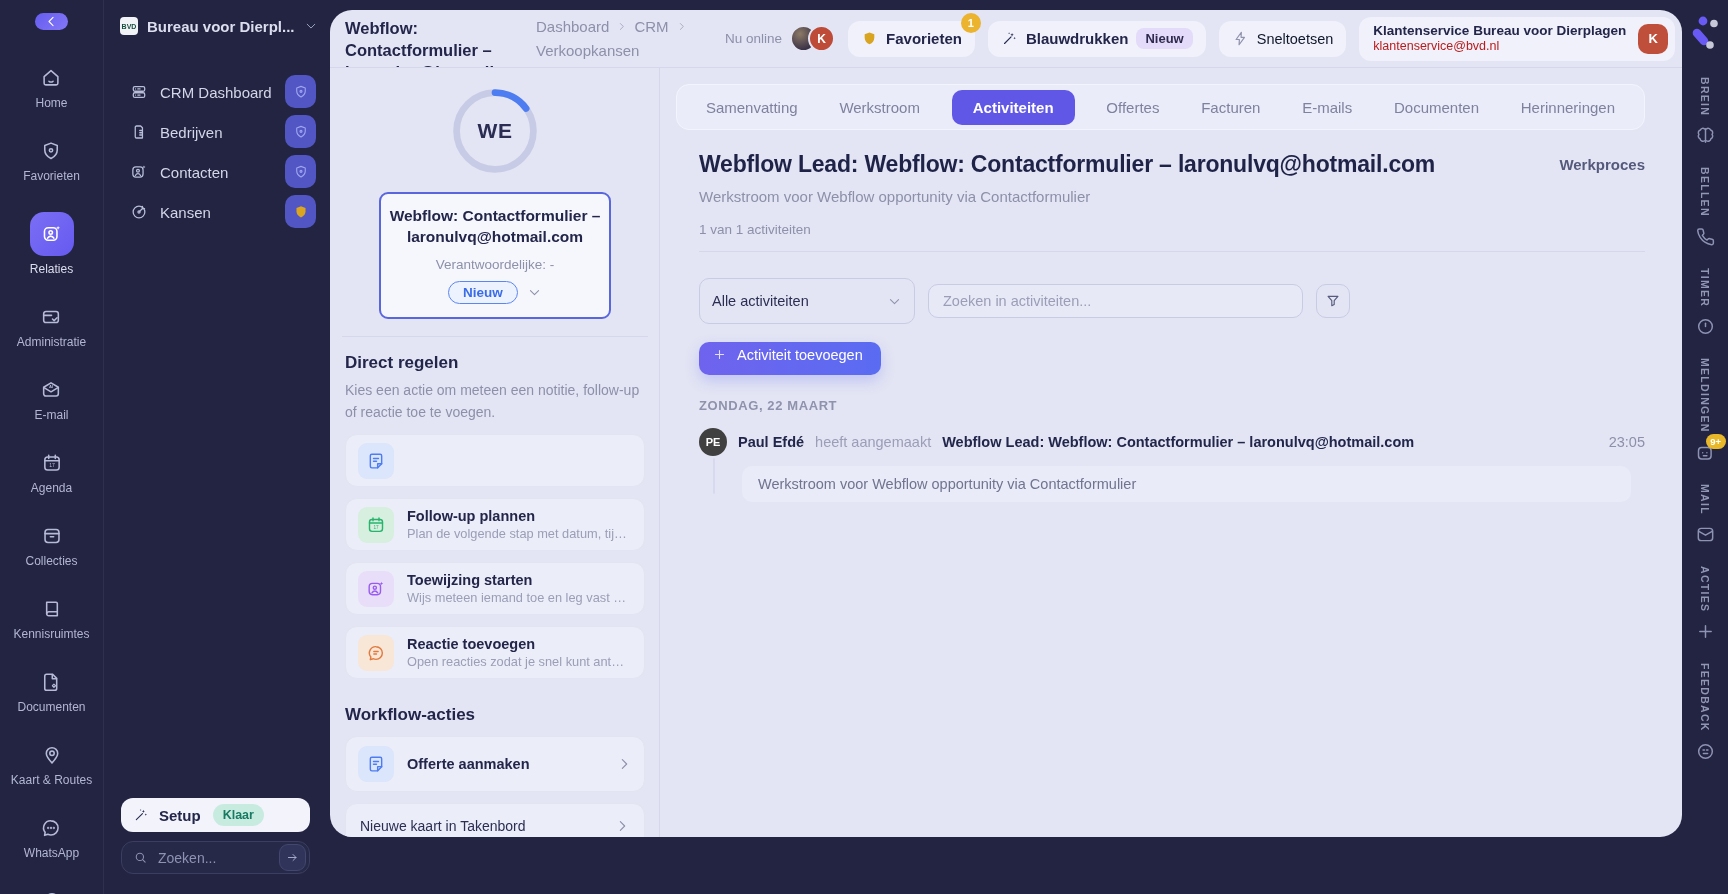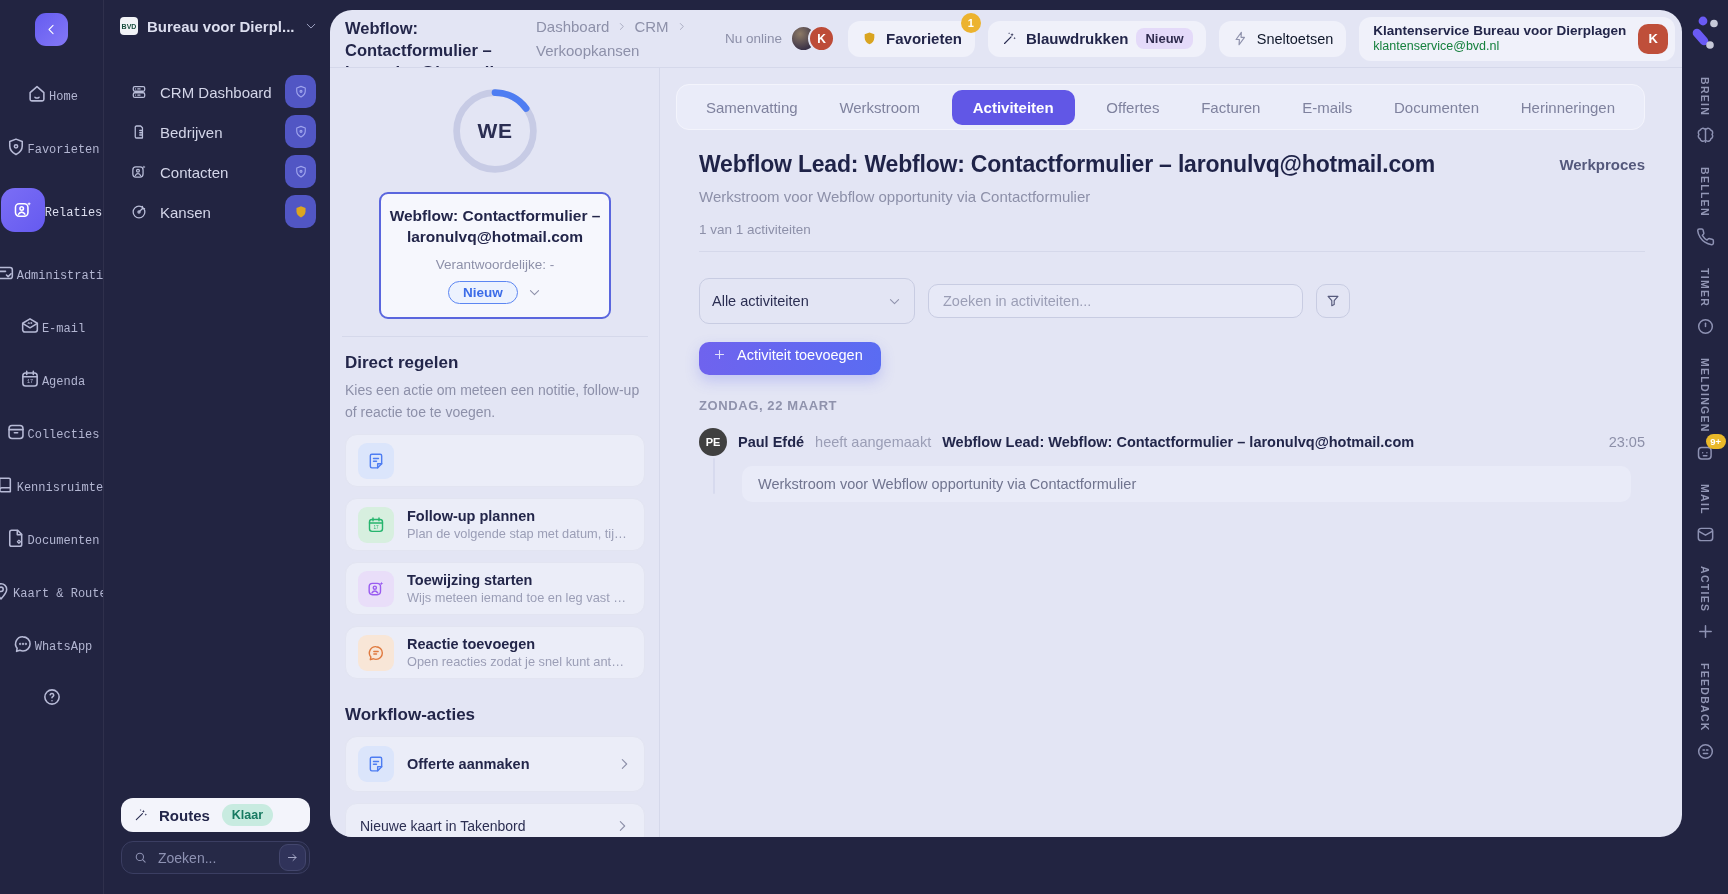--- a/index.html
+++ b/index.html
@@ -7,21 +7,21 @@
   .app{position:relative;width:1728px;height:894px;background:#222441;overflow:hidden;display:flex;color:#23264a;}
   .ic{display:inline-flex;align-items:center;justify-content:center;}
   .ic svg{width:100%;height:100%;display:block;}
 
   
   .icon-rail{flex:0 0 104px;display:flex;flex-direction:column;align-items:center;border-right:1px solid rgba(255,255,255,.06);overflow:hidden;}
   .back-btn{margin-top:13px;width:33px;height:33px;border-radius:11px;border:none;cursor:pointer;
     background:linear-gradient(135deg,#655cf0,#8478f6);color:#fff;display:flex;align-items:center;justify-content:center;}
   .back-btn .ic{width:15px;height:15px;}
   .rail-nav{margin-top:36px;display:flex;flex-direction:column;align-items:center;}
-  .rail-item{display:flex;flex-direction:row;align-items:center;margin-bottom:29px;cursor:pointer;font-family:Liberation Mono, monospace;}
+  .rail-item{display:flex;flex-direction:column;align-items:center;margin-bottom:29px;cursor:pointer;}
   .rail-ic{width:24px;height:24px;color:#b7bad6;display:flex;align-items:center;justify-content:center;}
   .rail-ic .ic{width:22px;height:22px;}
   .rail-item.active .rail-ic{width:44px;height:44px;border-radius:14px;background:linear-gradient(135deg,#7b6ef5,#655af0);color:#fff;}
   .rail-label{margin-top:6px;font-size:12px;color:#b3b6d2;white-space:nowrap;}
   .rail-item.active .rail-label{color:#dcdeef;}
 
   
   .ws-sidebar{flex:0 0 226px;position:relative;}
   .ws-header{display:flex;align-items:center;gap:9px;margin:17px 12px 0 16px;cursor:pointer;}
   .ws-logo{width:18px;height:18px;border-radius:4px;background:#f2f3f7;color:#174d3c;font-size:7px;font-weight:bold;display:flex;align-items:center;justify-content:center;flex:0 0 18px;}
@@ -64,21 +64,21 @@
   .lbl-b{font-size:15px;font-weight:700;color:#23264a;}
   .lbl-m{font-size:14.5px;color:#0f172a;}
   .gold-ic{color:#d9a420;}
   .dark-ic{color:#2b2e52;}
   .gray-ic{color:#9093ad;}
   .fav-badge{position:absolute;top:-8px;right:-6px;min-width:20px;height:20px;border-radius:50%;background:#ecb32f;color:#fff;font-size:11px;font-weight:700;display:flex;align-items:center;justify-content:center;}
   .nieuw-badge{background:#e4daf9;color:#2f2b4e;font-size:13px;font-weight:700;padding:3px 9px;border-radius:8px;}
   .user-card{height:44px;background:#f0f1fa;border-radius:12px;display:flex;align-items:center;gap:12px;padding:0 7px 0 14px;cursor:pointer;}
   .user-txt{display:flex;flex-direction:column;}
   .user-name{font-size:13.5px;font-weight:700;color:#23264a;line-height:1.2;white-space:nowrap;}
-  .user-email{font-size:12.5px;color:#15803d;line-height:1.2;}
+  .user-email{font-size:12.5px;color:#b91c1c;line-height:1.2;}
   .user-avatar{width:30px;height:30px;border-radius:10px;background:#bf4f3a;color:#fff;font-size:13px;font-weight:700;display:flex;align-items:center;justify-content:center;}
 
   .panel-body{flex:1;display:flex;min-height:0;}
 
   
   .detail-col{flex:0 0 330px;border-right:1px solid #d5d8ea;padding:14px 14px 0 15px;overflow:hidden;}
   .we-wrap{display:flex;justify-content:center;margin-top:1px;}
   .we-ring{position:relative;width:96px;height:96px;}
   .we-initials{position:absolute;inset:0;display:flex;align-items:center;justify-content:center;font-size:21px;font-weight:700;color:#2b2e52;letter-spacing:.5px;}
   .sel-card{margin:13px 34px 0;background:#f6f7fd;border:2px solid #5a66de;border-radius:9px;text-align:center;padding:12px 8px 13px;cursor:pointer;}
@@ -393,21 +393,21 @@
     <div class="ws-bottom">
       <div class="setup-btn">
         <span class="ic">
             <svg viewBox="0 0 24 24" fill="none" stroke="currentColor" stroke-width="1.7" stroke-linecap="round" stroke-linejoin="round">
               <path d="m5 19 9.2-9.2"></path>
               <path d="m15.6 4.2.7 1.7 1.7.7-1.7.7-.7 1.7-.7-1.7-1.7-.7 1.7-.7z" fill="currentColor" stroke="none"></path>
               <path d="m19.2 9.8.5 1.2 1.2.5-1.2.5-.5 1.2-.5-1.2-1.2-.5 1.2-.5z" fill="currentColor" stroke="none"></path>
               <path d="m11.4 3.2.4 1 1 .4-1 .4-.4 1-.4-1-1-.4 1-.4z" fill="currentColor" stroke="none"></path>
             </svg>
           </span>
-        <span class="setup-label">Routes</span>
+        <span class="setup-label">Setup</span>
         <span class="klaar-badge">Klaar</span>
       </div>
       <div class="side-search">
         <span class="ic s-ic">
             <svg viewBox="0 0 24 24" fill="none" stroke="currentColor" stroke-width="1.7" stroke-linecap="round" stroke-linejoin="round">
               <circle cx="11" cy="11" r="5.8"></circle>
               <path d="m15.4 15.4 4 4"></path>
             </svg>
           </span>
         <input type="text" placeholder="Zoeken..." style="">

